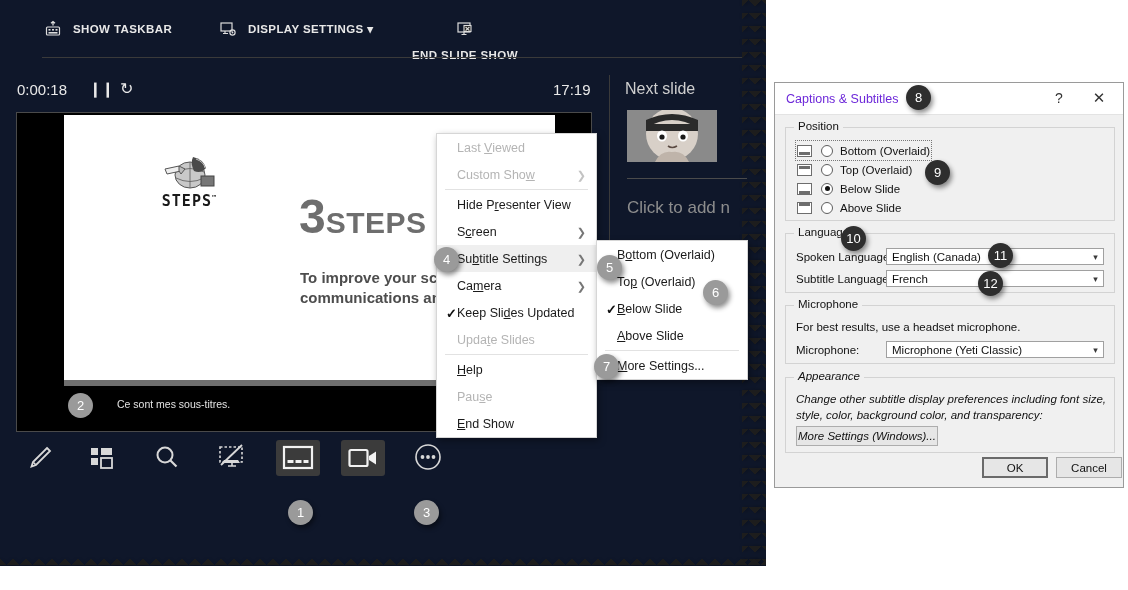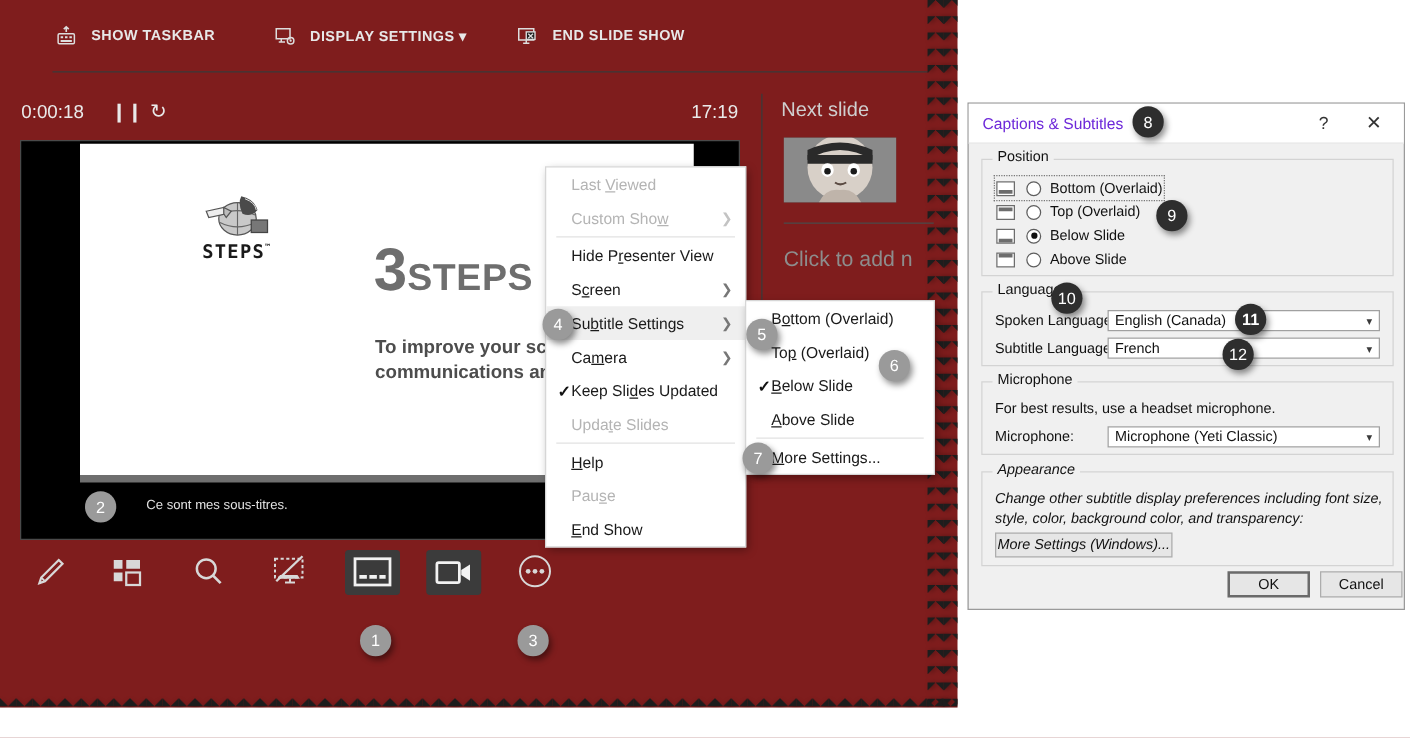--- a/index.html
+++ b/index.html
@@ -3,21 +3,21 @@
 <meta charset="utf-8">
 <style>
   html,body{margin:0;padding:0;background:#ffffff;}
   body{width:1128px;height:590px;overflow:hidden;font-family:"Liberation Sans",sans-serif;
        -webkit-font-smoothing:antialiased;}
   #root{position:relative;width:1128px;height:590px;background:#ffffff;}
 
   
   #presenter{
     position:absolute;left:0;top:0;width:766px;height:566px;
-    background:#7f1d1d;
+    background:#0f172a;
     overflow:hidden;
   }
   
   #tear-right{
     position:absolute;left:742px;top:0;width:26px;height:590px;
     background:
       linear-gradient(135deg,#1d1d1d 25%,transparent 25.5%) 0 0/13px 13px,
       linear-gradient(225deg,#1d1d1d 25%,transparent 25.5%) 0 0/13px 13px;
     background-color:transparent;
     z-index:9;
@@ -177,21 +177,21 @@
           <svg width="20" height="20" viewBox="0 0 20 20">
             <rect x="3" y="4" width="11" height="8" stroke="#ddd" stroke-width="1.2" fill="none"></rect>
             <path d="M7 12 v2 M5 14.5 h5" stroke="#ddd" stroke-width="1.2" fill="none"></path>
             <circle cx="14.5" cy="13.5" r="2.6" stroke="#ddd" stroke-width="1.2" fill="none"></circle>
             <circle cx="14.5" cy="13.5" r="0.9" fill="#ddd"></circle>
           </svg>
         </span>
         <span>DISPLAY SETTINGS ▾</span>
       </div>
 
-      <div class="tb-item" style="left:412px;top:19px;">
+      <div class="tb-item" style="left:412px;top:19px;flex-direction:column;">
         <span class="tb-icon">
           <svg width="20" height="20" viewBox="0 0 20 20">
             <rect x="3" y="4" width="12" height="9" stroke="#ddd" stroke-width="1.2" fill="none"></rect>
             <path d="M9 13 v2 M6.5 15.5 h5" stroke="#ddd" stroke-width="1.2" fill="none"></path>
             <rect x="9" y="6.5" width="7" height="6" fill="#1d1d1d" stroke="#ddd" stroke-width="1.1"></rect>
             <path d="M10.6 8 l3.8 3.6 M14.4 8 l-3.8 3.6" stroke="#ddd" stroke-width="1.1"></path>
           </svg>
         </span>
         <span>END SLIDE SHOW</span>
       </div>
@@ -457,17 +457,17 @@
       <div class="badge lite" style="left: 288px; top: 500px;">1</div>
       <div class="badge lite" style="left: 68px; top: 393px;">2</div>
       <div class="badge lite" style="left: 414px; top: 500px;">3</div>
       <div class="badge lite" style="left: 434px; top: 247px;">4</div>
       <div class="badge lite" style="left: 597px; top: 255px;">5</div>
       <div class="badge lite" style="left: 703px; top: 280px;">6</div>
       <div class="badge lite" style="left: 594px; top: 354px;">7</div>
       <div class="badge dark" style="left: 906px; top: 85px;">8</div>
       <div class="badge dark" style="left: 925px; top: 160px;">9</div>
       <div class="badge dark" style="left: 841px; top: 226px;">10</div>
-      <div class="badge dark" style="left: 988px; top: 243px; font-weight: bold;">11</div>
+      <div class="badge dark" style="left: 988px; top: 243px;">11</div>
       <div class="badge dark" style="left: 978px; top: 271px;">12</div>
     </div>
 
 </div>
 
 </body></html>

